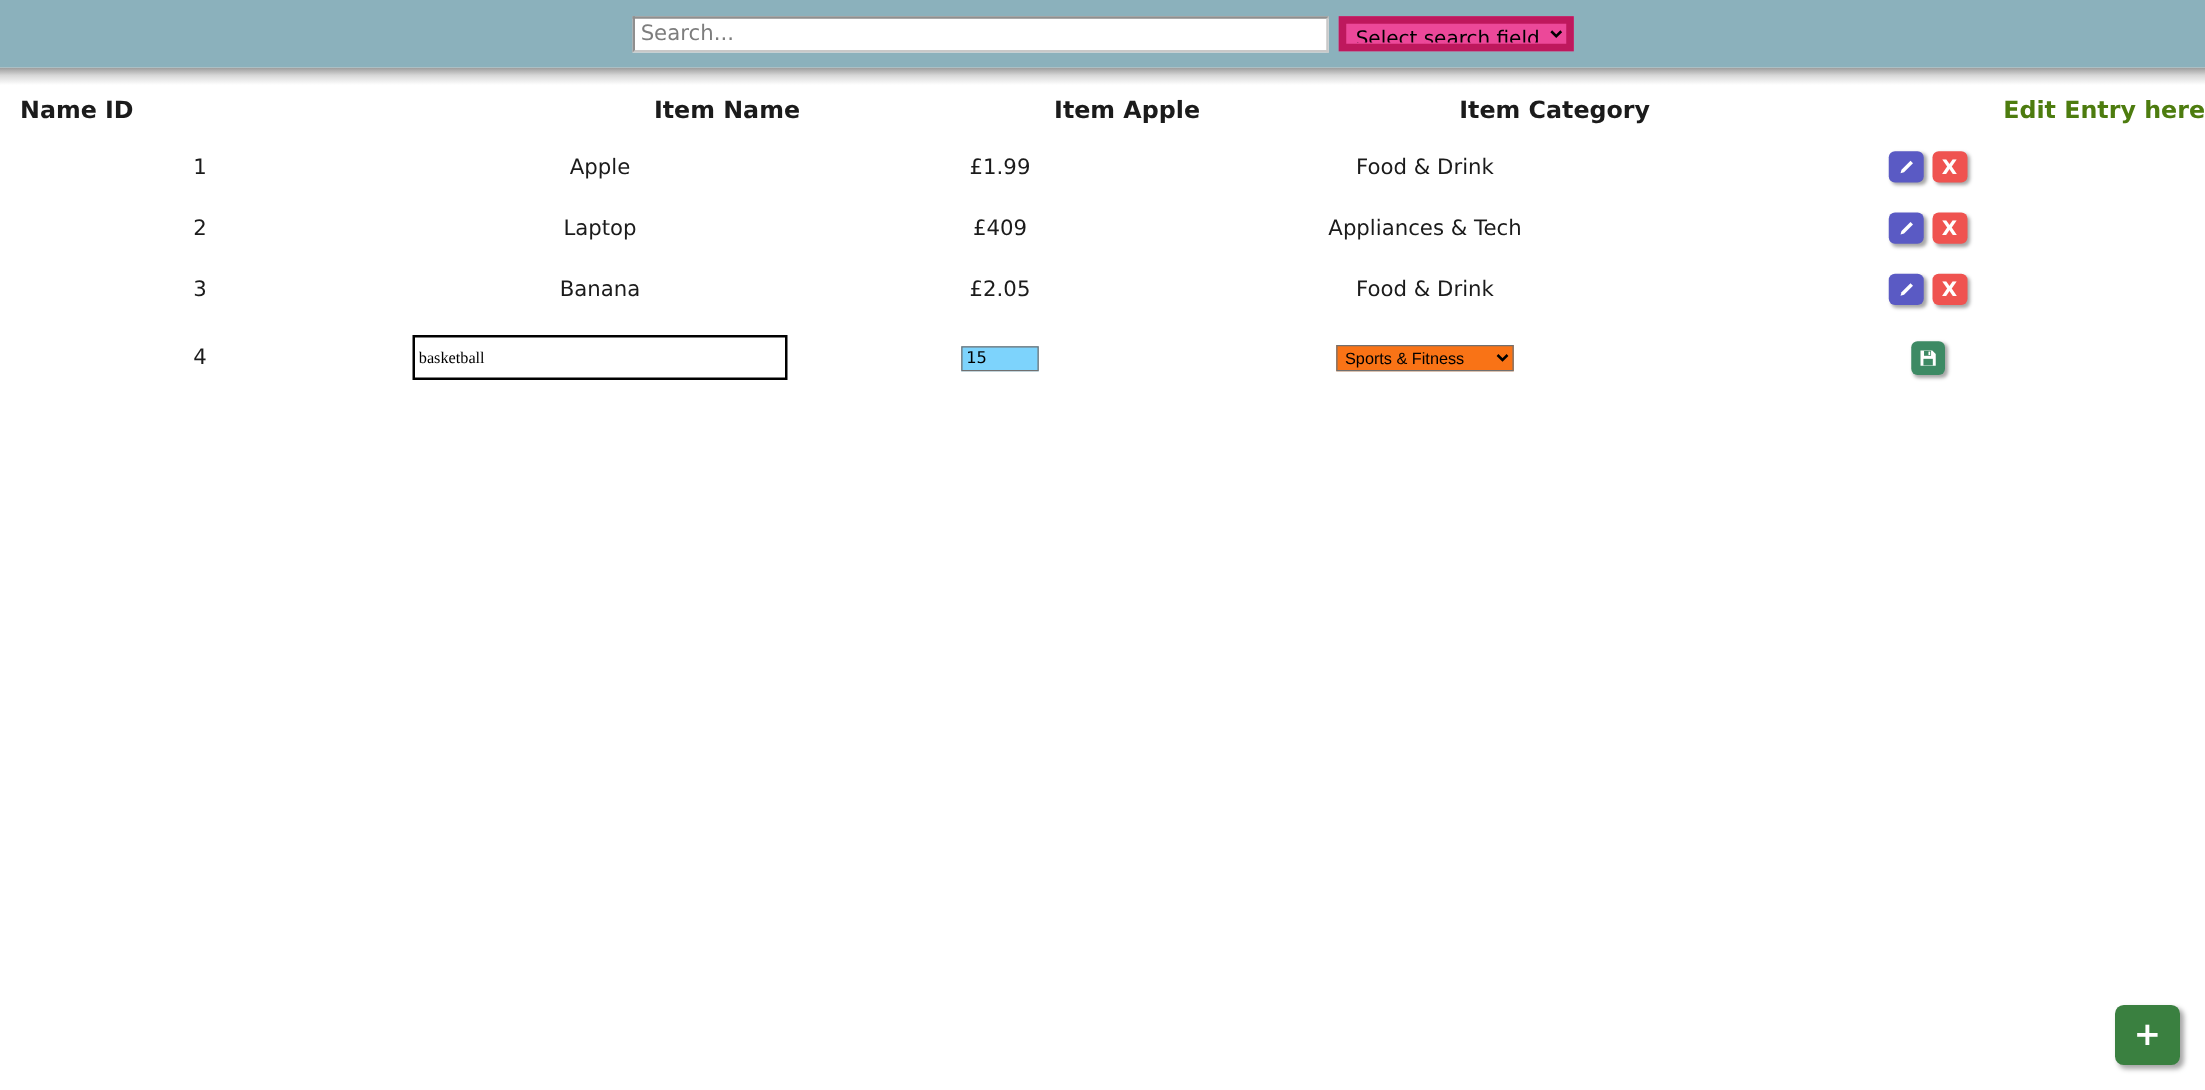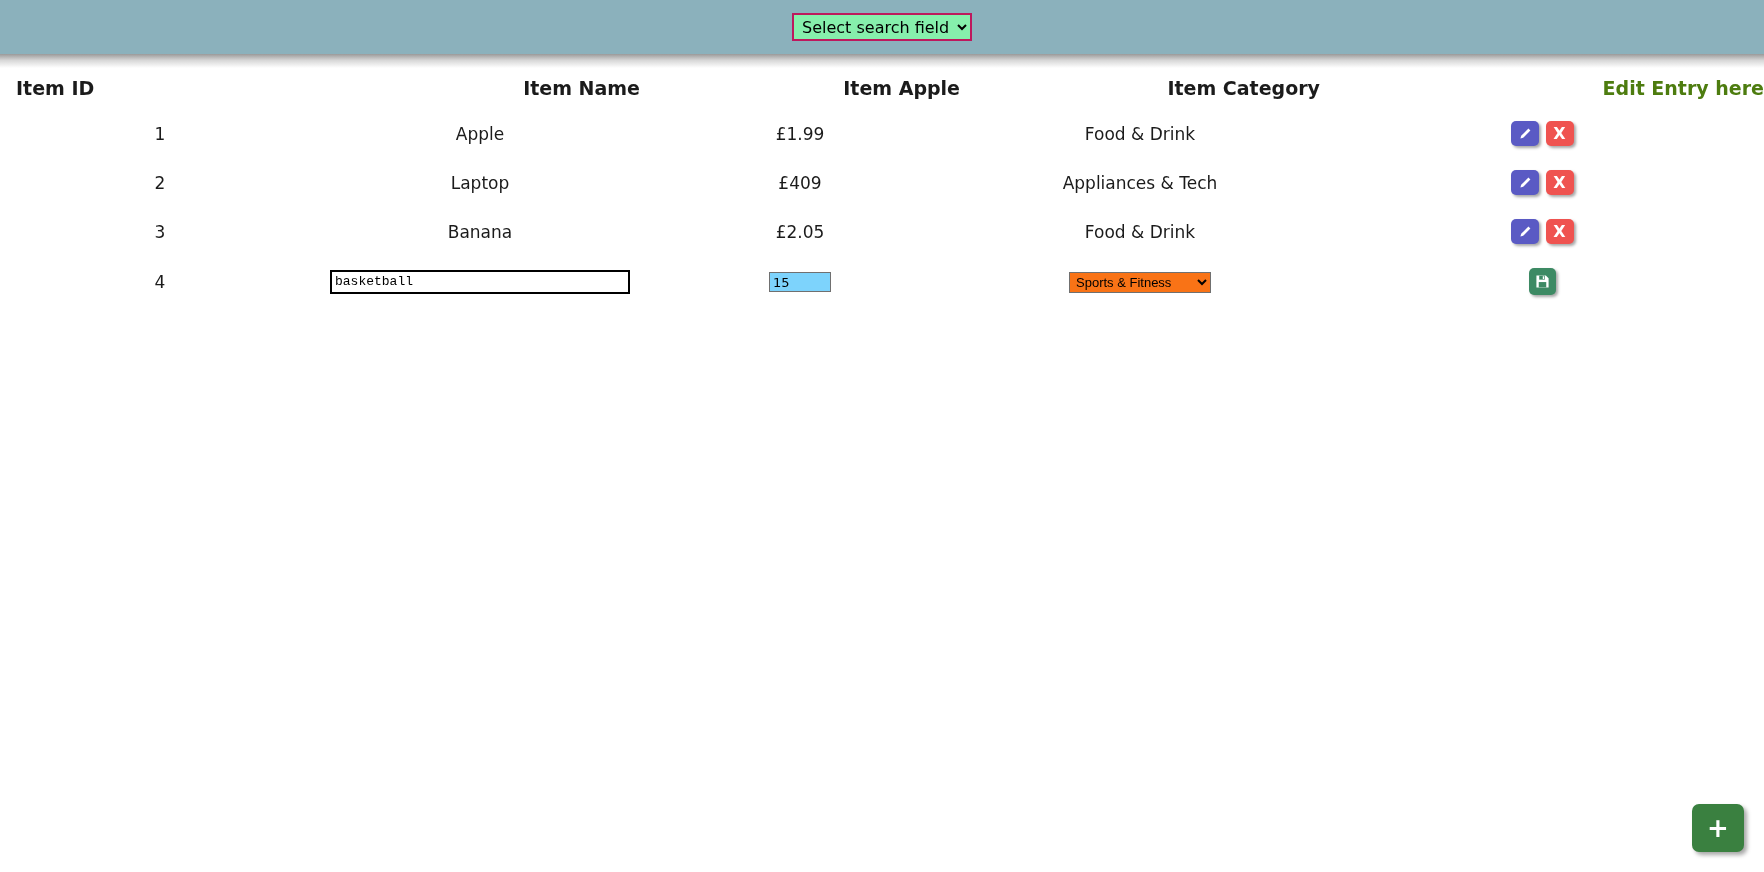--- a/index.html
+++ b/index.html
@@ -36,22 +36,22 @@
     background: #ffffff;
     color: #000;
     outline: none;
   }
   #search-input::placeholder { color: #7d7d7d; opacity: 1; }
   #search-field-select {
     height: 28px;
     font-size: 16px;
     font-family: "DejaVu Sans", sans-serif;
     padding: 1px 4px;
-    border: 2px solid #be185d;
-    background: #86efac;
+    border: 6px solid #be185d;
+    background: #ec4899;
     color: #000;
     border-radius: 0;
   }
 
   
   #header-fade {
     width: 1764px;
     height: 14px;
     background: linear-gradient(to bottom, #9a9a9a 0%, #d7d7d7 45%, #ffffff 100%);
   }
@@ -115,23 +115,23 @@
     font-weight: bold;
     font-family: "DejaVu Sans", sans-serif;
     line-height: 1;
   }
   .pencil-icon { display: block; }
   .floppy-icon { display: block; }
 
   
   .edit-text-input {
     width: 300px;
-    height: 24px;
+    height: 36px;
     font-size: 13px;
-    font-family: Liberation Mono, monospace;
+    font-family: Liberation Serif, serif;
     padding: 1px 3px;
     border: 2px solid #000000;
     background: #ffffff;
     color: #000;
     outline: none;
   }
   .edit-price-input {
     width: 62px;
     height: 20px;
     font-size: 13px;
@@ -174,35 +174,36 @@
     display: flex;
     align-items: center;
     justify-content: center;
     padding: 0;
   }
 </style>
 </head>
 <body>
 
 <div id="search-bar">
+  <input id="search-input" type="text" placeholder="Search..." style="">
   <select id="search-field-select"><option value="Select search field">Select search field</option><option value="Item ID">Item ID</option><option value="Item Name">Item Name</option><option value="Item Price">Item Price</option><option value="Item Category">Item Category</option></select>
 </div>
 <div id="header-fade"></div>
 
 <table id="items-table">
   <colgroup>
     <col class="c-id">
       <col class="c-name">
       <col class="c-price">
       <col class="c-cat">
       <col class="c-act">
   </colgroup>
   <thead>
     <tr>
-      <th class="th-id">Item ID</th>
+      <th class="th-id">Name ID</th>
       <th>Item Name</th>
       <th>Item Apple</th>
       <th>Item Category</th>
       <th class="th-actions">Edit Entry here</th>
     </tr>
   </thead>
   <tbody id="items-tbody">
       <tr>
         <td class="td-id">1</td>
         <td>Apple</td>

